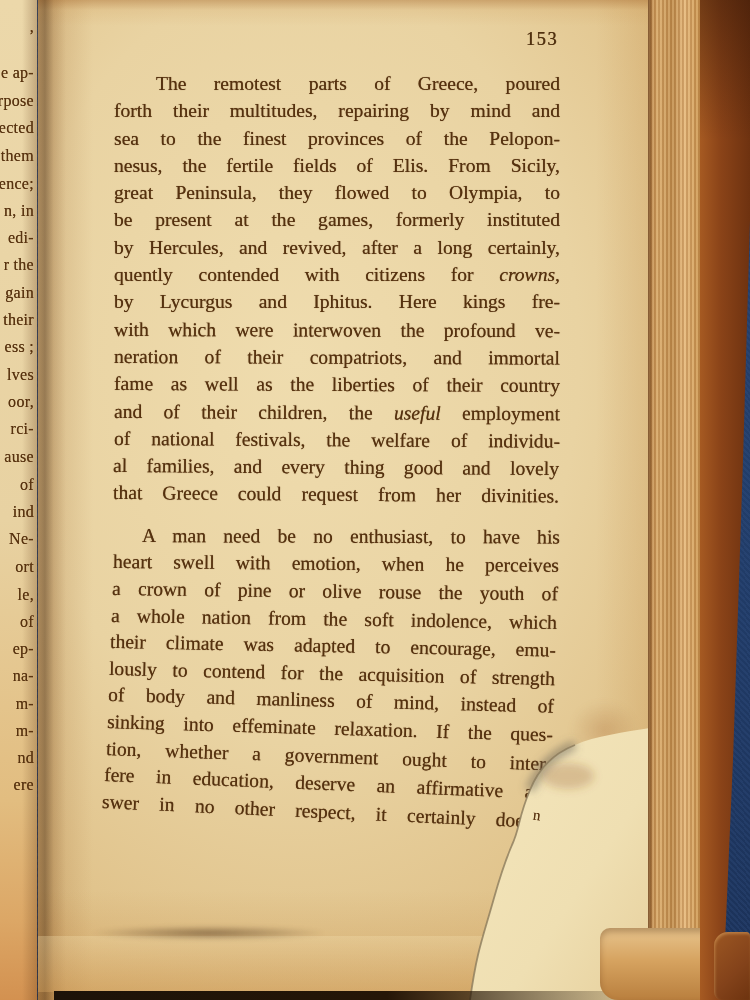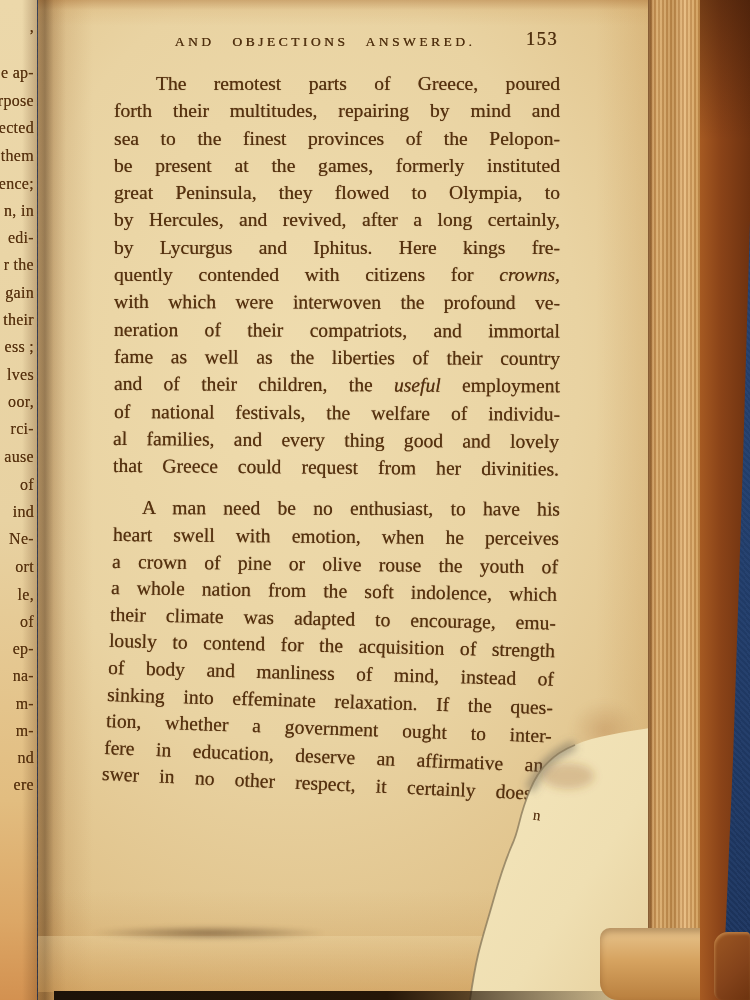--- a/index.html
+++ b/index.html
@@ -148,33 +148,33 @@
     <span class="frag" style="top:749px">nd</span>
     <span class="frag" style="top:776px">ere</span>
   </div>
 
   <div class="gutter-shadow"></div>
 
   <div class="book-page">
     <div class="text-block">
 
       <div class="page-header">
-        <div class="running-title">AND OBJECTIONS ANSWERED.</div>
         <div class="page-num">153</div>
       </div>
 
       <div class="para para1">
         <div class="line indent-lg">The remotest parts of Greece, poured</div>
         <div class="line">forth their multitudes, repairing by mind and</div>
         <div class="line">sea to the finest provinces of the Pelopon-</div>
+        <div class="line">nesus, the fertile fields of Elis.  From Sicily,</div>
+        <div class="line">great Peninsula, they flowed to Olympia, to</div>
         <div class="line">be present at the games, formerly instituted</div>
-        <div class="line">great Peninsula, they flowed to Olympia, to</div>
         <div class="line">by Hercules, and revived, after a long certainly,</div>
+        <div class="line"><span>quently contended with citizens for </span><span class="it">crowns,</span></div>
         <div class="line">by Lycurgus and Iphitus.  Here kings fre-</div>
-        <div class="line"><span>quently contended with citizens for </span><span class="it">crowns,</span></div>
         <div class="line" style="transform:rotate(.15deg)">with which were interwoven the profound ve-</div>
         <div class="line" style="transform:rotate(.2deg)">neration of their compatriots, and immortal</div>
         <div class="line" style="transform:rotate(.25deg)">fame as well as the liberties of their country</div>
         <div class="line" style="transform:rotate(.3deg)"><span>and of their children, the </span><span class="it">useful</span><span> employment</span></div>
         <div class="line" style="transform:rotate(.35deg)">of national festivals, the welfare of individu-</div>
         <div class="line" style="transform:translateX(-1px) rotate(.4deg)">al families, and every thing good and lovely</div>
         <div class="line" style="transform:translateX(-1px) rotate(.45deg)">that Greece could request from her divinities.</div>
       </div>
 
       <div class="para para2">

